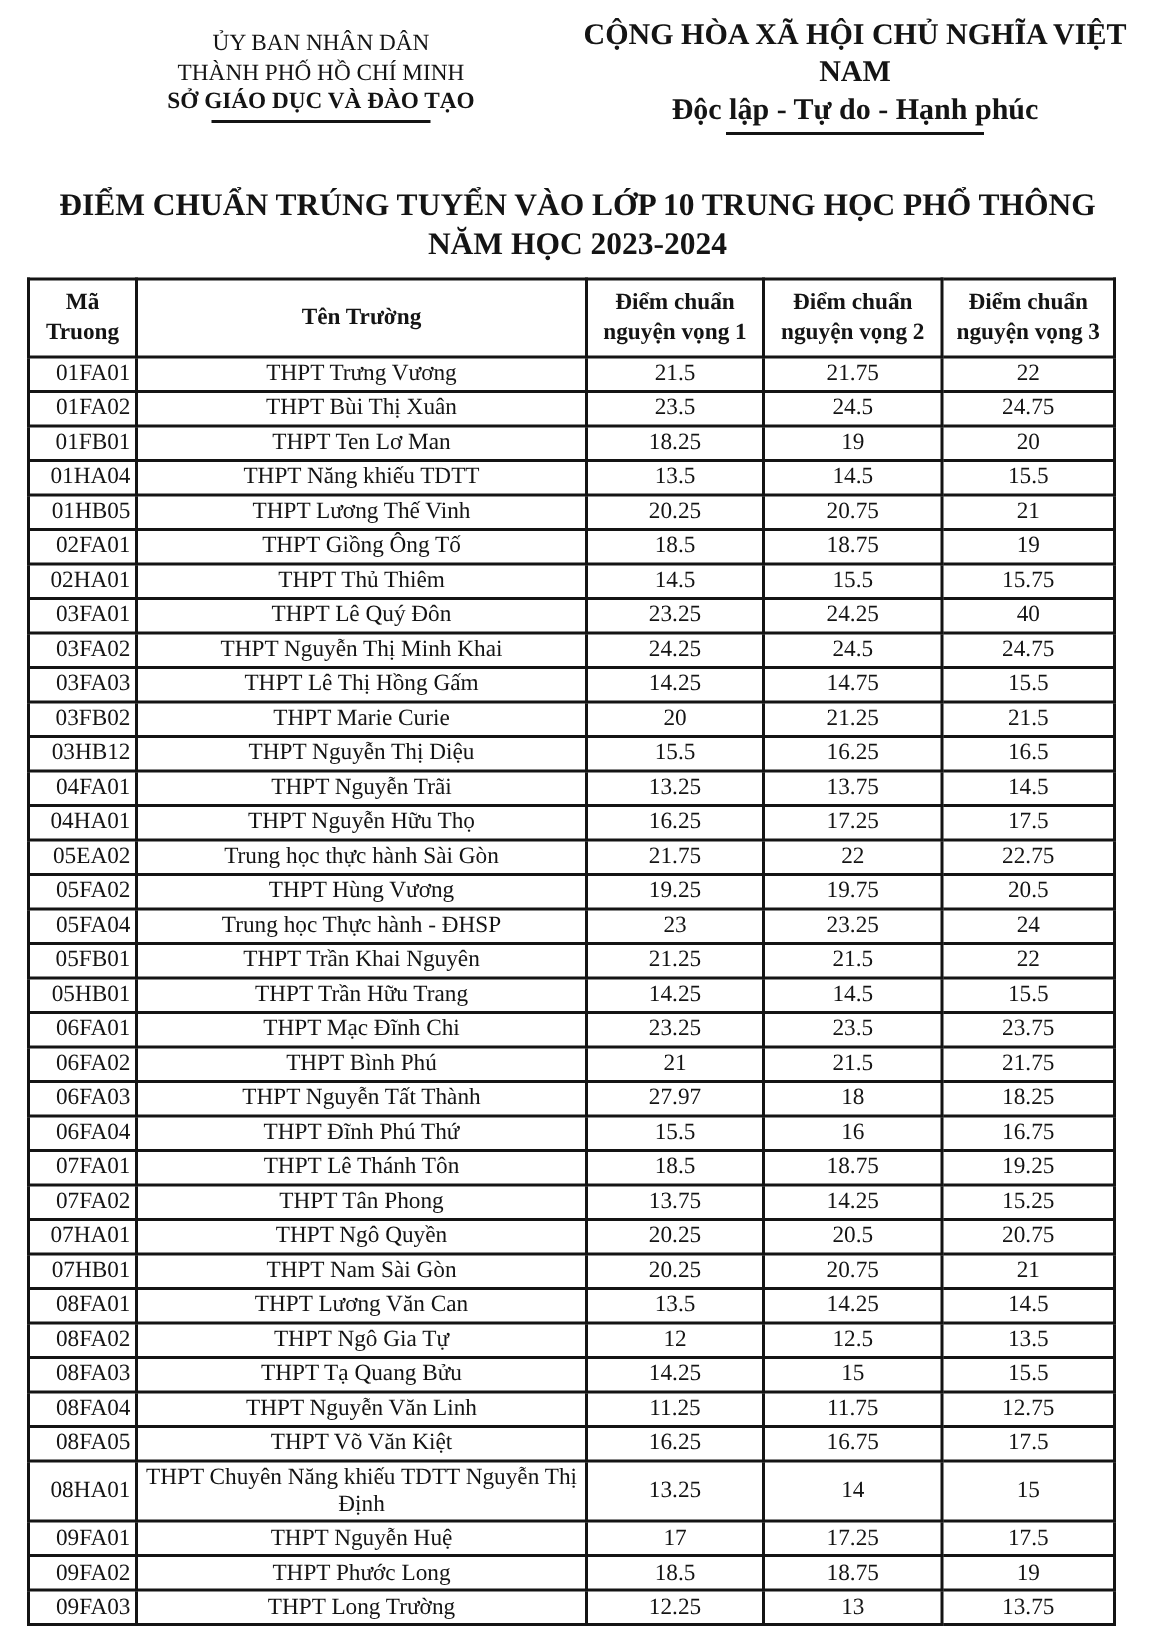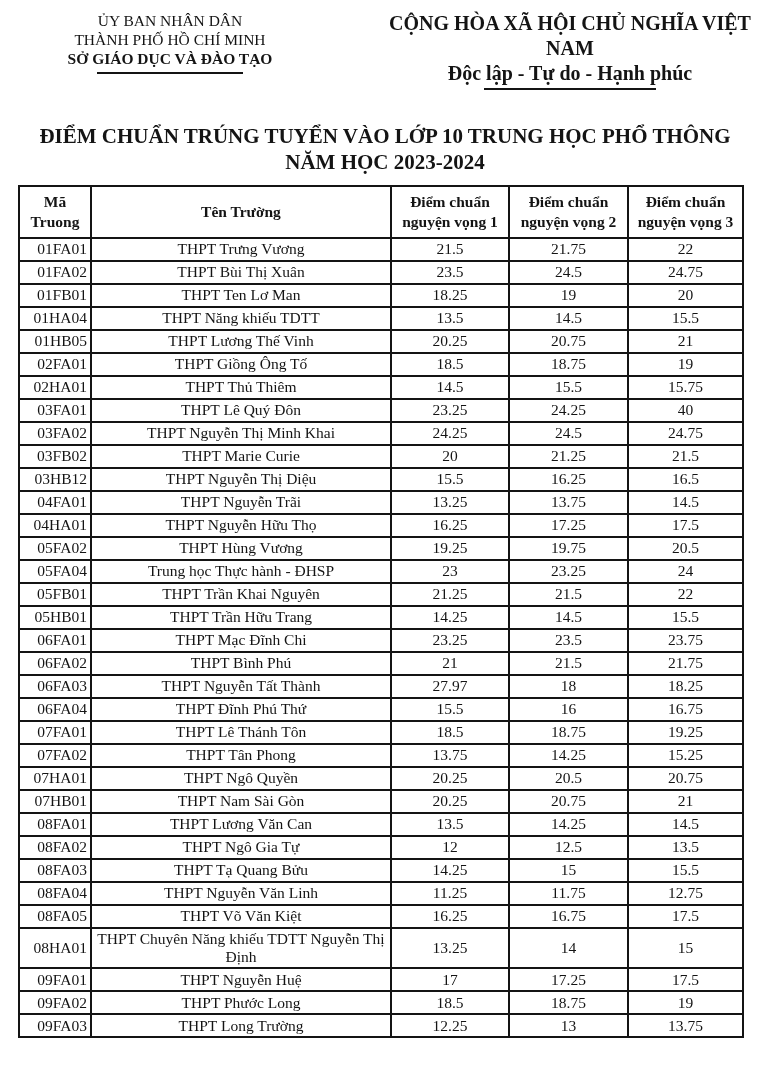--- a/index.html
+++ b/index.html
@@ -14,21 +14,22 @@
   .page {
     width: 770px;
     height: 1088px;
     background: #ffffff;
     padding-top: 11px;
   }
 
   
   .letterhead {
     display: flex;
-    align-items: flex-start;
+    align-items: center;
+    margin-left: 44px;
   }
   .lh-left {
     width: 340px;
     text-align: center;
     font-size: 15.5px;
     line-height: 1.24;
   }
   .lh-right {
     width: 372px;
     margin-left: auto;
@@ -182,20 +183,27 @@
           <td class="score">40</td>
         </tr>
         <tr>
           <td class="code">03FA02</td>
           <td class="name">THPT Nguyễn Thị Minh Khai</td>
           <td class="score">24.25</td>
           <td class="score">24.5</td>
           <td class="score">24.75</td>
         </tr>
         <tr>
+          <td class="code">03FA03</td>
+          <td class="name">THPT Lê Thị Hồng Gấm</td>
+          <td class="score">14.25</td>
+          <td class="score">14.75</td>
+          <td class="score">15.5</td>
+        </tr>
+        <tr>
           <td class="code">03FB02</td>
           <td class="name">THPT Marie Curie</td>
           <td class="score">20</td>
           <td class="score">21.25</td>
           <td class="score">21.5</td>
         </tr>
         <tr>
           <td class="code">03HB12</td>
           <td class="name">THPT Nguyễn Thị Diệu</td>
           <td class="score">15.5</td>
@@ -210,20 +218,27 @@
           <td class="score">14.5</td>
         </tr>
         <tr>
           <td class="code">04HA01</td>
           <td class="name">THPT Nguyễn Hữu Thọ</td>
           <td class="score">16.25</td>
           <td class="score">17.25</td>
           <td class="score">17.5</td>
         </tr>
         <tr>
+          <td class="code">05EA02</td>
+          <td class="name">Trung học thực hành Sài Gòn</td>
+          <td class="score">21.75</td>
+          <td class="score">22</td>
+          <td class="score">22.75</td>
+        </tr>
+        <tr>
           <td class="code">05FA02</td>
           <td class="name">THPT Hùng Vương</td>
           <td class="score">19.25</td>
           <td class="score">19.75</td>
           <td class="score">20.5</td>
         </tr>
         <tr>
           <td class="code">05FA04</td>
           <td class="name">Trung học Thực hành - ĐHSP</td>
           <td class="score">23</td>

